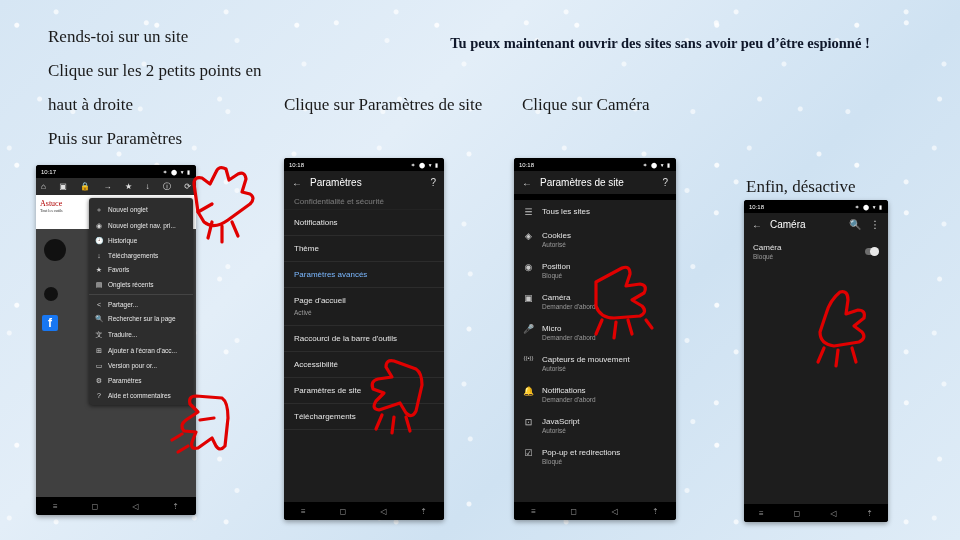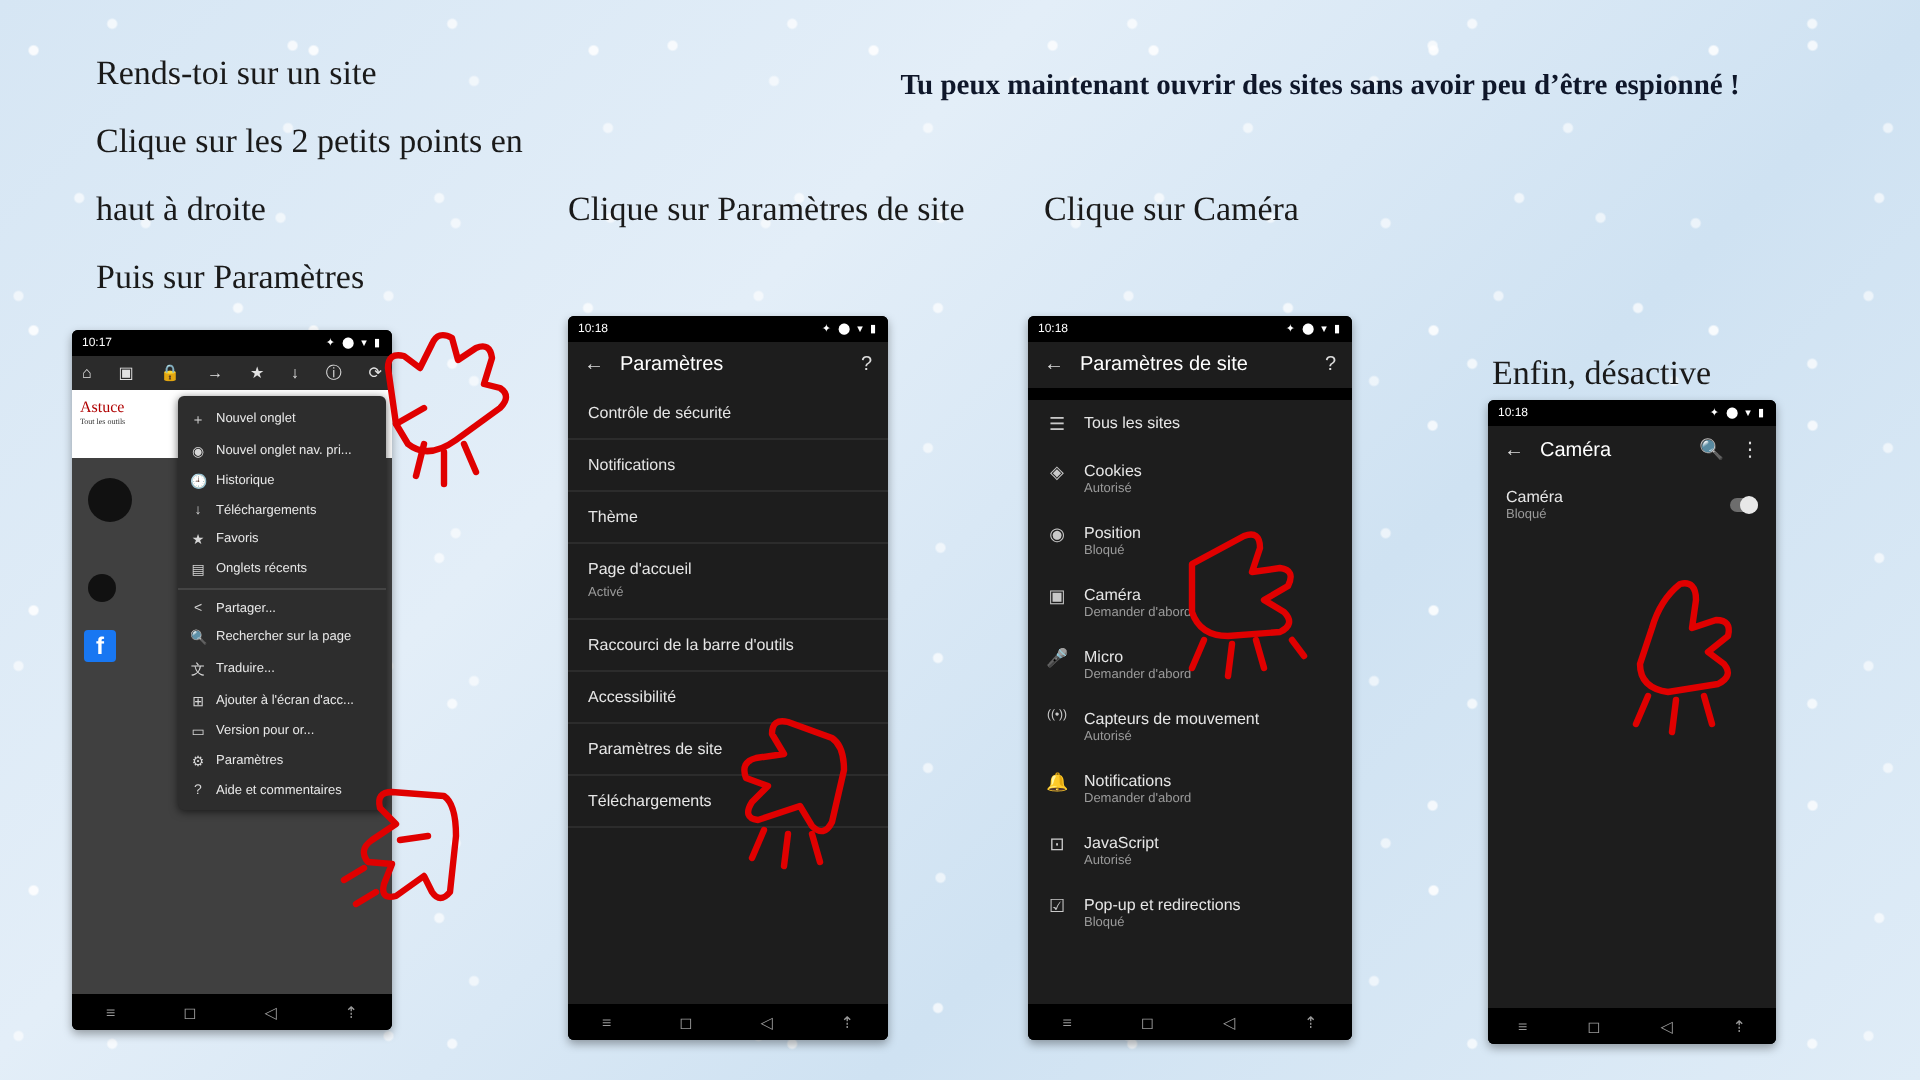--- a/index.html
+++ b/index.html
@@ -325,28 +325,31 @@
   <div class="statusbar">
     <span>10:18</span>
     <span class="sb-icons">✦ ⬤ ▾ ▮</span>
   </div>
   <div class="appbar">
     <span class="ico">←</span>
     <span class="title">Paramètres</span>
     <span class="ico">?</span>
   </div>
   <div class="settings-list">
-    <div class="srow">
-      <span>Contrôle de sécurité</span>
+    <div class="srow" style="opacity:.45;padding-top:2px;padding-bottom:2px">
+      <span>Confidentialité et sécurité</span>
     </div>
     <div class="srow">
       <span>Notifications</span>
     </div>
     <div class="srow">
       <span>Thème</span>
+    </div>
+    <div class="srow accent">
+      <span>Paramètres avancés</span>
     </div>
     <div class="srow">
       <span>Page d'accueil</span>
       <span class="sub">Activé</span>
     </div>
     <div class="srow">
       <span>Raccourci de la barre d'outils</span>
     </div>
     <div class="srow">
       <span>Accessibilité</span>

